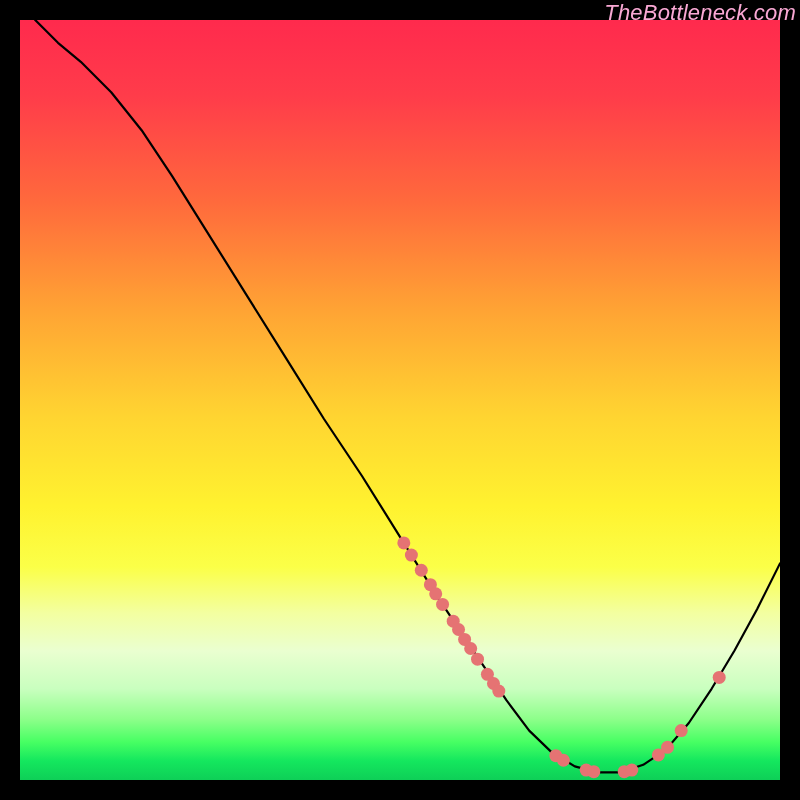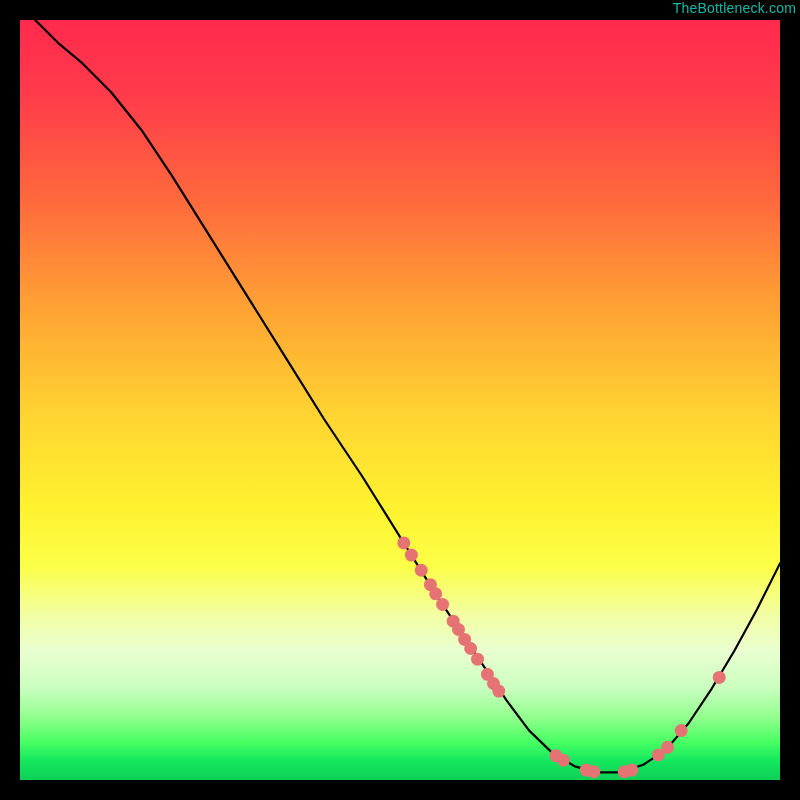--- a/index.html
+++ b/index.html
@@ -45,25 +45,26 @@
     position: absolute;
     left: 0;
     top: 0;
     width: 760px;
     height: 760px;
   }
   .watermark {
     position: absolute;
     top: 0px;
     right: 4px;
-    color: #14b8a6;
-    font-size: 14px;
+    color: #f9a8d4;
+    font-size: 22px;
     font-weight: 400;
     letter-spacing: 0.2px;
     user-select: none;
+    font-style: italic;
   }
 </style>
 </head>
 <body>
 
 <div class="frame">
   <div class="plot-bg"></div>
   <svg class="plot" viewBox="0 0 760 760">
     <path id="curve-path" fill="none" stroke-width="2.2" stroke-linecap="round" stroke-linejoin="round" d="M15.20 0.00 L38.00 22.80 L60.80 41.80 L91.20 72.20 L121.60 110.20 L152.00 155.80 L190.00 216.60 L228.00 277.40 L266.00 338.20 L304.00 399.00 L342.00 456.00 L380.00 516.80 L418.00 577.60 L456.00 634.60 L486.40 680.20 L509.20 710.60 L532.00 732.64 L554.80 746.32 L577.60 752.40 L600.40 752.40 L623.20 744.80 L646.00 729.60 L668.80 703.00 L691.60 668.80 L714.40 630.80 L737.20 589.00 L760.00 543.40 " stroke="#000000"></path>
     <g id="dots">

